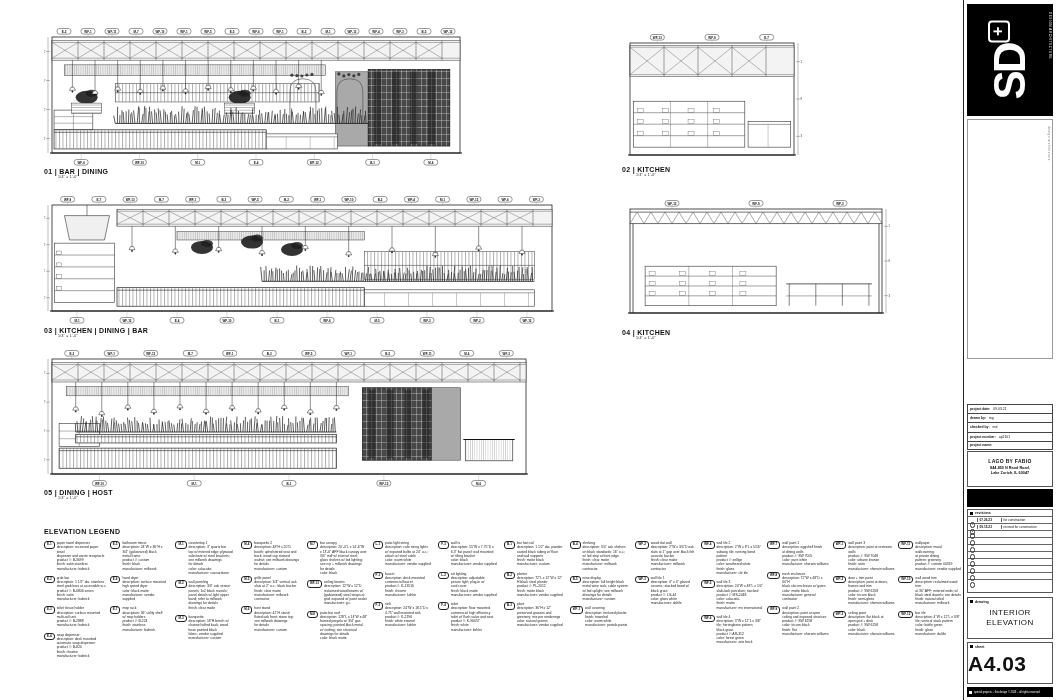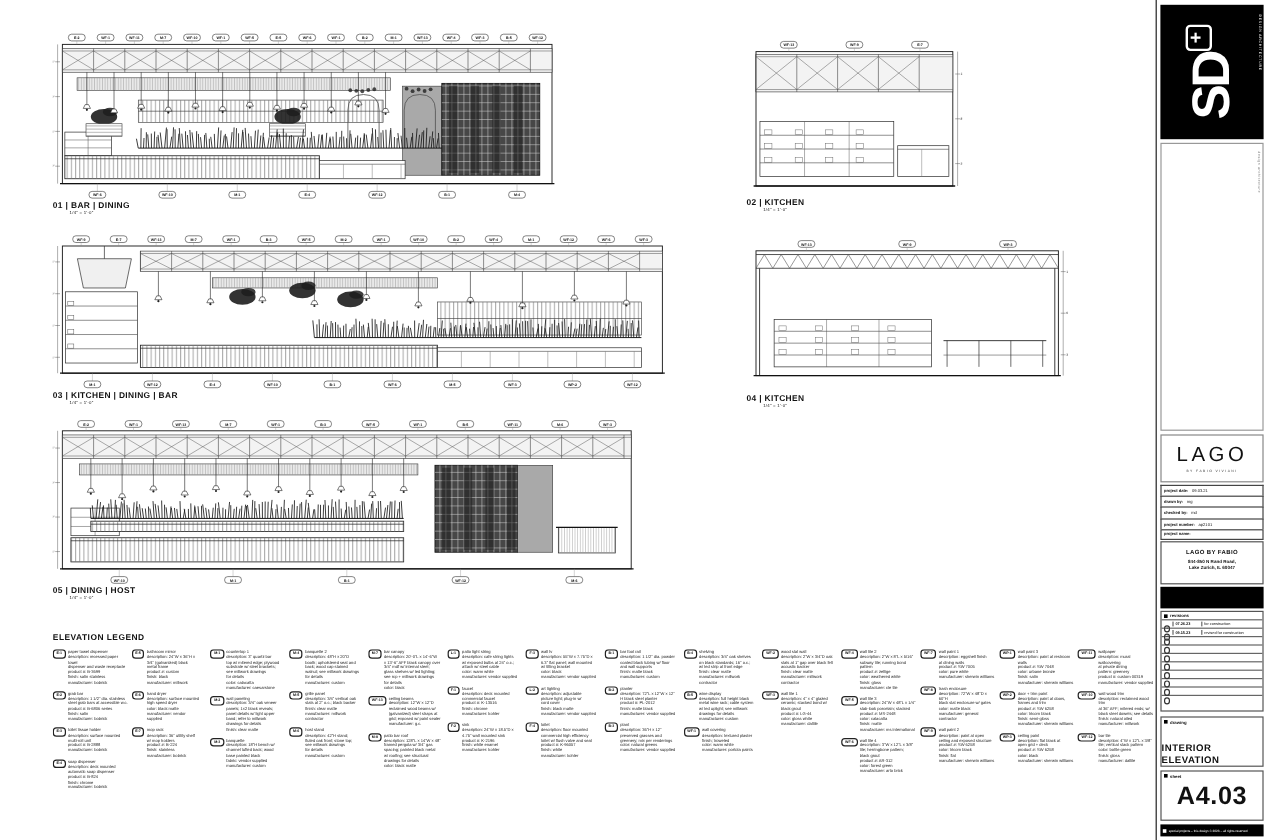--- a/index.html
+++ b/index.html
@@ -47,23 +47,23 @@
   .sqw{background:#fff;}
   .rrow{box-sizing:border-box;display:flex;height:7px;border-top:0.5px solid #666;align-items:center;}
   .rnum{flex:0 0 9px;text-align:center;}
   .rnum i{display:inline-block;width:3.6px;height:3.6px;border:0.5px solid #333;border-radius:50%;
           font-style:normal;font-size:2.4px;line-height:3.4px;}
   .rdate{flex:0 0 24px;font-size:3.2px;font-weight:bold;border-left:0.5px solid #666;padding-left:1.5px;box-sizing:border-box;}
   .rnote{flex:1 1 auto;font-size:3.2px;border-left:0.5px solid #666;padding-left:1.5px;box-sizing:border-box;
          white-space:nowrap;overflow:hidden;}
   .drawbox{top:597px;height:42px;border-color:#555;}
   .boxlbl{display:flex;align-items:center;gap:2px;font-size:3.6px;font-weight:bold;padding:1.5px 2px;}
-  .drawtitle{text-align:left;font-size:8px;font-weight:bold;letter-spacing:.4px;margin-top:14px;line-height:1.25;}
+  .drawtitle{text-align:center;font-size:8px;font-weight:normal;letter-spacing:.4px;margin-top:3px;line-height:1.25;}
   .sheetbox{top:642px;height:42px;border-color:#555;}
-  .sheetnum{text-align:center;font-size:21px;font-weight:bold;margin-top:2px;letter-spacing:.5px;}
+  .sheetnum{font-size:21px;font-weight:bold;margin-top:2px;letter-spacing:.5px;}
   .strip{position:absolute;left:3px;top:687px;width:86px;height:10px;background:#000;color:#fff;
          display:flex;align-items:center;gap:2px;padding:0 2px;box-sizing:border-box;
          font-size:2.6px;white-space:nowrap;overflow:hidden;}
 </style>
 </head>
 <body>
 
 <div class="sheet">
 
   <div class="elev" id="elev0" style="left:44px;top:27px;width:424px;height:140px"><svg width="424" height="140" viewBox="0 0 424 140">
@@ -1393,24 +1393,20 @@
     <div class="tb-box sdbox">
       <div class="sdrot">
         <span class="sdtext">SD</span>
         <span class="sdplus">+</span>
       </div>
       <div class="sdtag">DESIGN ARCHITECTURE</div>
     </div>
     <div class="tb-box midbox">
       <div class="vtext2">design architecture</div>
     </div>
-    <div class="tb-box lagobox">
-      <div class="lago">LAGO</div>
-      <div class="lagosub">BY FABIO VIVIANI</div>
-    </div>
     <div class="tb-box inforows" id="inforows">
         <div class="irow">
           <span class="ilabel">project date:</span>
           <span class="ivalue">09.03.21</span>
         </div>
         <div class="irow">
           <span class="ilabel">drawn by:</span>
           <span class="ivalue">mg</span>
         </div>
         <div class="irow">

